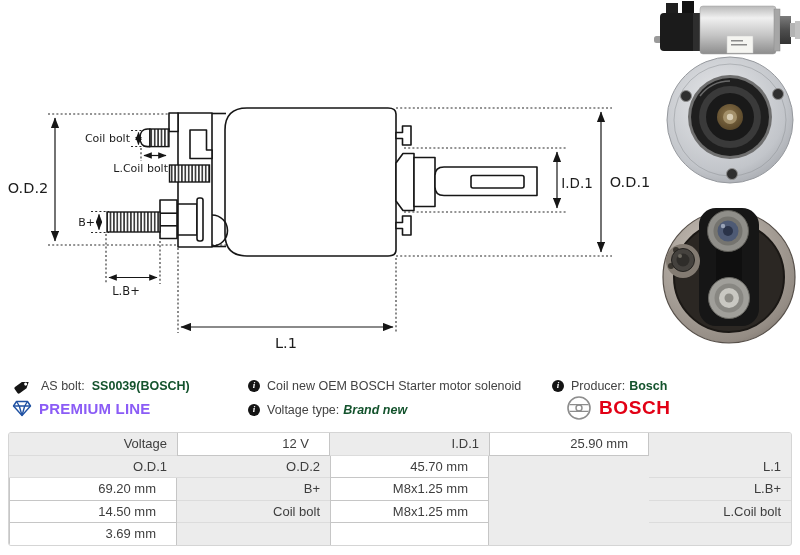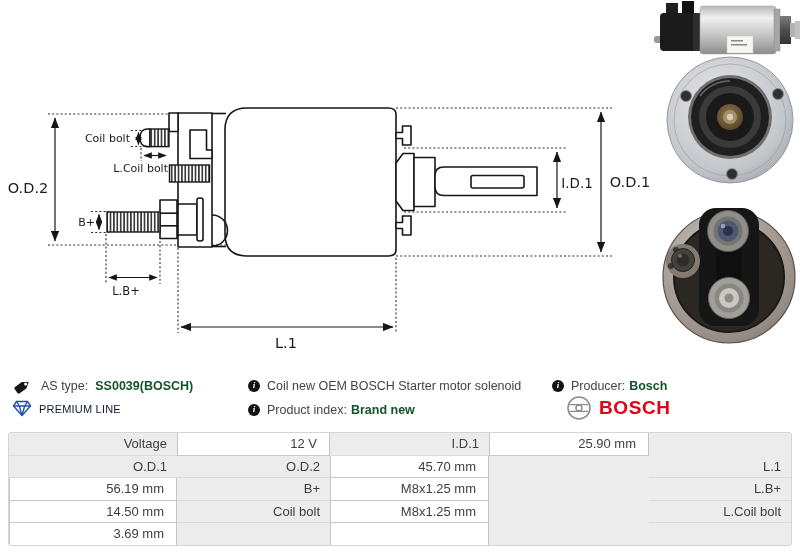--- a/index.html
+++ b/index.html
@@ -10,33 +10,33 @@
   .photos{position:absolute;left:648px;top:0;}
   .diagram text{font-family:"DejaVu Sans",sans-serif;fill:#1c1c1c;}
   .dots path{fill:none;stroke:#2a2a2a;stroke-width:1.1;stroke-dasharray:2 2.2;}
   .ln path,.ln rect{fill:#fff;stroke:#161616;stroke-width:1.6;stroke-linejoin:round;}
   .ln path.open{fill:none;}
   .thr rect{fill:url(#thp);stroke:#161616;stroke-width:1.4;}
   .dim path{fill:none;stroke:#161616;stroke-width:1.2;}
   .info-item{position:absolute;display:flex;align-items:center;gap:7px;height:17px;
              font-size:12.5px;color:#434343;white-space:nowrap;}
   .info-item b{color:#14532d;font-weight:bold;}
-  .premium{font-size:11px;font-weight:normal;color:#0f172a;letter-spacing:.2px;}
+  .premium{font-size:15px;font-weight:bold;color:#8b5cf6;letter-spacing:.2px;}
   .iicon{width:12px;height:12px;border-radius:50%;background:#141414;color:#fff;flex:0 0 12px;
          display:flex;align-items:center;justify-content:center;
          font:bold 9px "Liberation Serif",serif;font-style:italic;line-height:1;}
   .bosch-row{position:absolute;display:flex;align-items:center;gap:7px;height:28px;}
   .bosch-text{font-size:19px;font-weight:bold;color:#e20015;letter-spacing:.6px;}
   .spec-table{position:absolute;left:8px;top:432px;width:784px;height:114px;box-sizing:border-box;
               border:1px solid #d5d5d5;border-radius:3px;background:#ececec;overflow:hidden;}
   .grid{display:grid;grid-template-columns:168px 153px 159px 160px 1fr;grid-auto-rows:22.5px;}
   .cell{box-sizing:border-box;display:flex;align-items:center;justify-content:flex-end;
         font-size:13px;color:#3e3e3e;border-bottom:1px solid #dcdcdc;}
   .lbl{background:#ececec;padding-right:10px;}
-  .val{background:#ffffff;border:1px solid #c6c6c6;border-top:none;padding-right:12px;}
+  .val{background:#ffffff;border:1px solid #c6c6c6;border-top:none;padding-right:20px;}
   .fill{background:#ececec;border-bottom:none;}
 </style>
 </head>
 <body>
 
 <div class="page">
 
   <svg class="diagram" width="655" height="368" viewBox="0 0 655 368">
     <defs>
       <marker id="ah" markerWidth="9" markerHeight="7" refX="8.5" refY="3.5" orient="auto-start-reverse">
@@ -209,43 +209,43 @@
     </g>
   </svg>
 
   <div class="info-item" style="left:13px;top:377px;">
     <svg width="21" height="18" viewBox="0 0 21 18">
       <g transform="rotate(-36 10 9)">
         <path d="M3,5 h8.5 l5.5,4 -5.5,4 H3 A1.6,1.6 0 0 1 1.4,11.4 v-4.8 A1.6,1.6 0 0 1 3,5 Z" fill="#151515"></path>
         <circle cx="13.3" cy="9" r="1.5" fill="#ffffff"></circle>
       </g>
     </svg>
-    <span>AS type:</span>
+    <span>AS bolt:</span>
     <b>SS0039(BOSCH)</b>
   </div>
 
   <div class="info-item" style="left:12px;top:400px;">
     <svg width="20" height="17" viewBox="0 0 20 17">
       <g fill="none" stroke="#2052a3" stroke-width="1.4" stroke-linejoin="round">
         <path d="M4.5,1.5 h11 l3,4.5 -8.5,9.5 -8.5,-9.5 Z"></path>
         <path d="M4.5,1.5 l2.8,4.5 M15.5,1.5 l-2.8,4.5 M1.5,6 h17 M7.3,6 l2.7,9.5 M12.7,6 l-2.7,9.5"></path>
       </g>
     </svg>
     <span class="premium">PREMIUM LINE</span>
   </div>
 
   <div class="info-item" style="left:248px;top:377px;">
     <span class="iicon">i</span>
     <span>Coil new OEM BOSCH Starter motor solenoid</span>
   </div>
 
   <div class="info-item" style="left:248px;top:401px;">
     <span class="iicon">i</span>
-    <span>Product index:</span>
-    <b style="margin-left:-3px;">Brand new</b>
+    <span>Voltage type:</span>
+    <b style="margin-left:-3px;font-style:italic;">Brand new</b>
   </div>
 
   <div class="info-item" style="left:552px;top:377px;">
     <span class="iicon">i</span>
     <span>Producer:</span>
     <b style="margin-left:-3px;">Bosch</b>
   </div>
 
   <div class="bosch-row" style="left:566px;top:394px;">
     <svg width="26" height="26" viewBox="0 0 26 26">
@@ -261,21 +261,21 @@
         <div class="cell lbl">Voltage</div>
         <div class="cell val">12 V</div>
         <div class="cell lbl">I.D.1</div>
         <div class="cell val">25.90 mm</div>
         <div class="cell fill"></div>
         <div class="cell lbl">O.D.1</div>
         <div class="cell lbl">O.D.2</div>
         <div class="cell val">45.70 mm</div>
         <div class="cell fill"></div>
         <div class="cell lbl">L.1</div>
-        <div class="cell val">56.19 mm</div>
+        <div class="cell val">69.20 mm</div>
         <div class="cell lbl">B+</div>
         <div class="cell val">M8x1.25 mm</div>
         <div class="cell fill"></div>
         <div class="cell lbl">L.B+</div>
         <div class="cell val">14.50 mm</div>
         <div class="cell lbl">Coil bolt</div>
         <div class="cell val">M8x1.25 mm</div>
         <div class="cell fill"></div>
         <div class="cell lbl">L.Coil bolt</div>
         <div class="cell val">3.69 mm</div>

